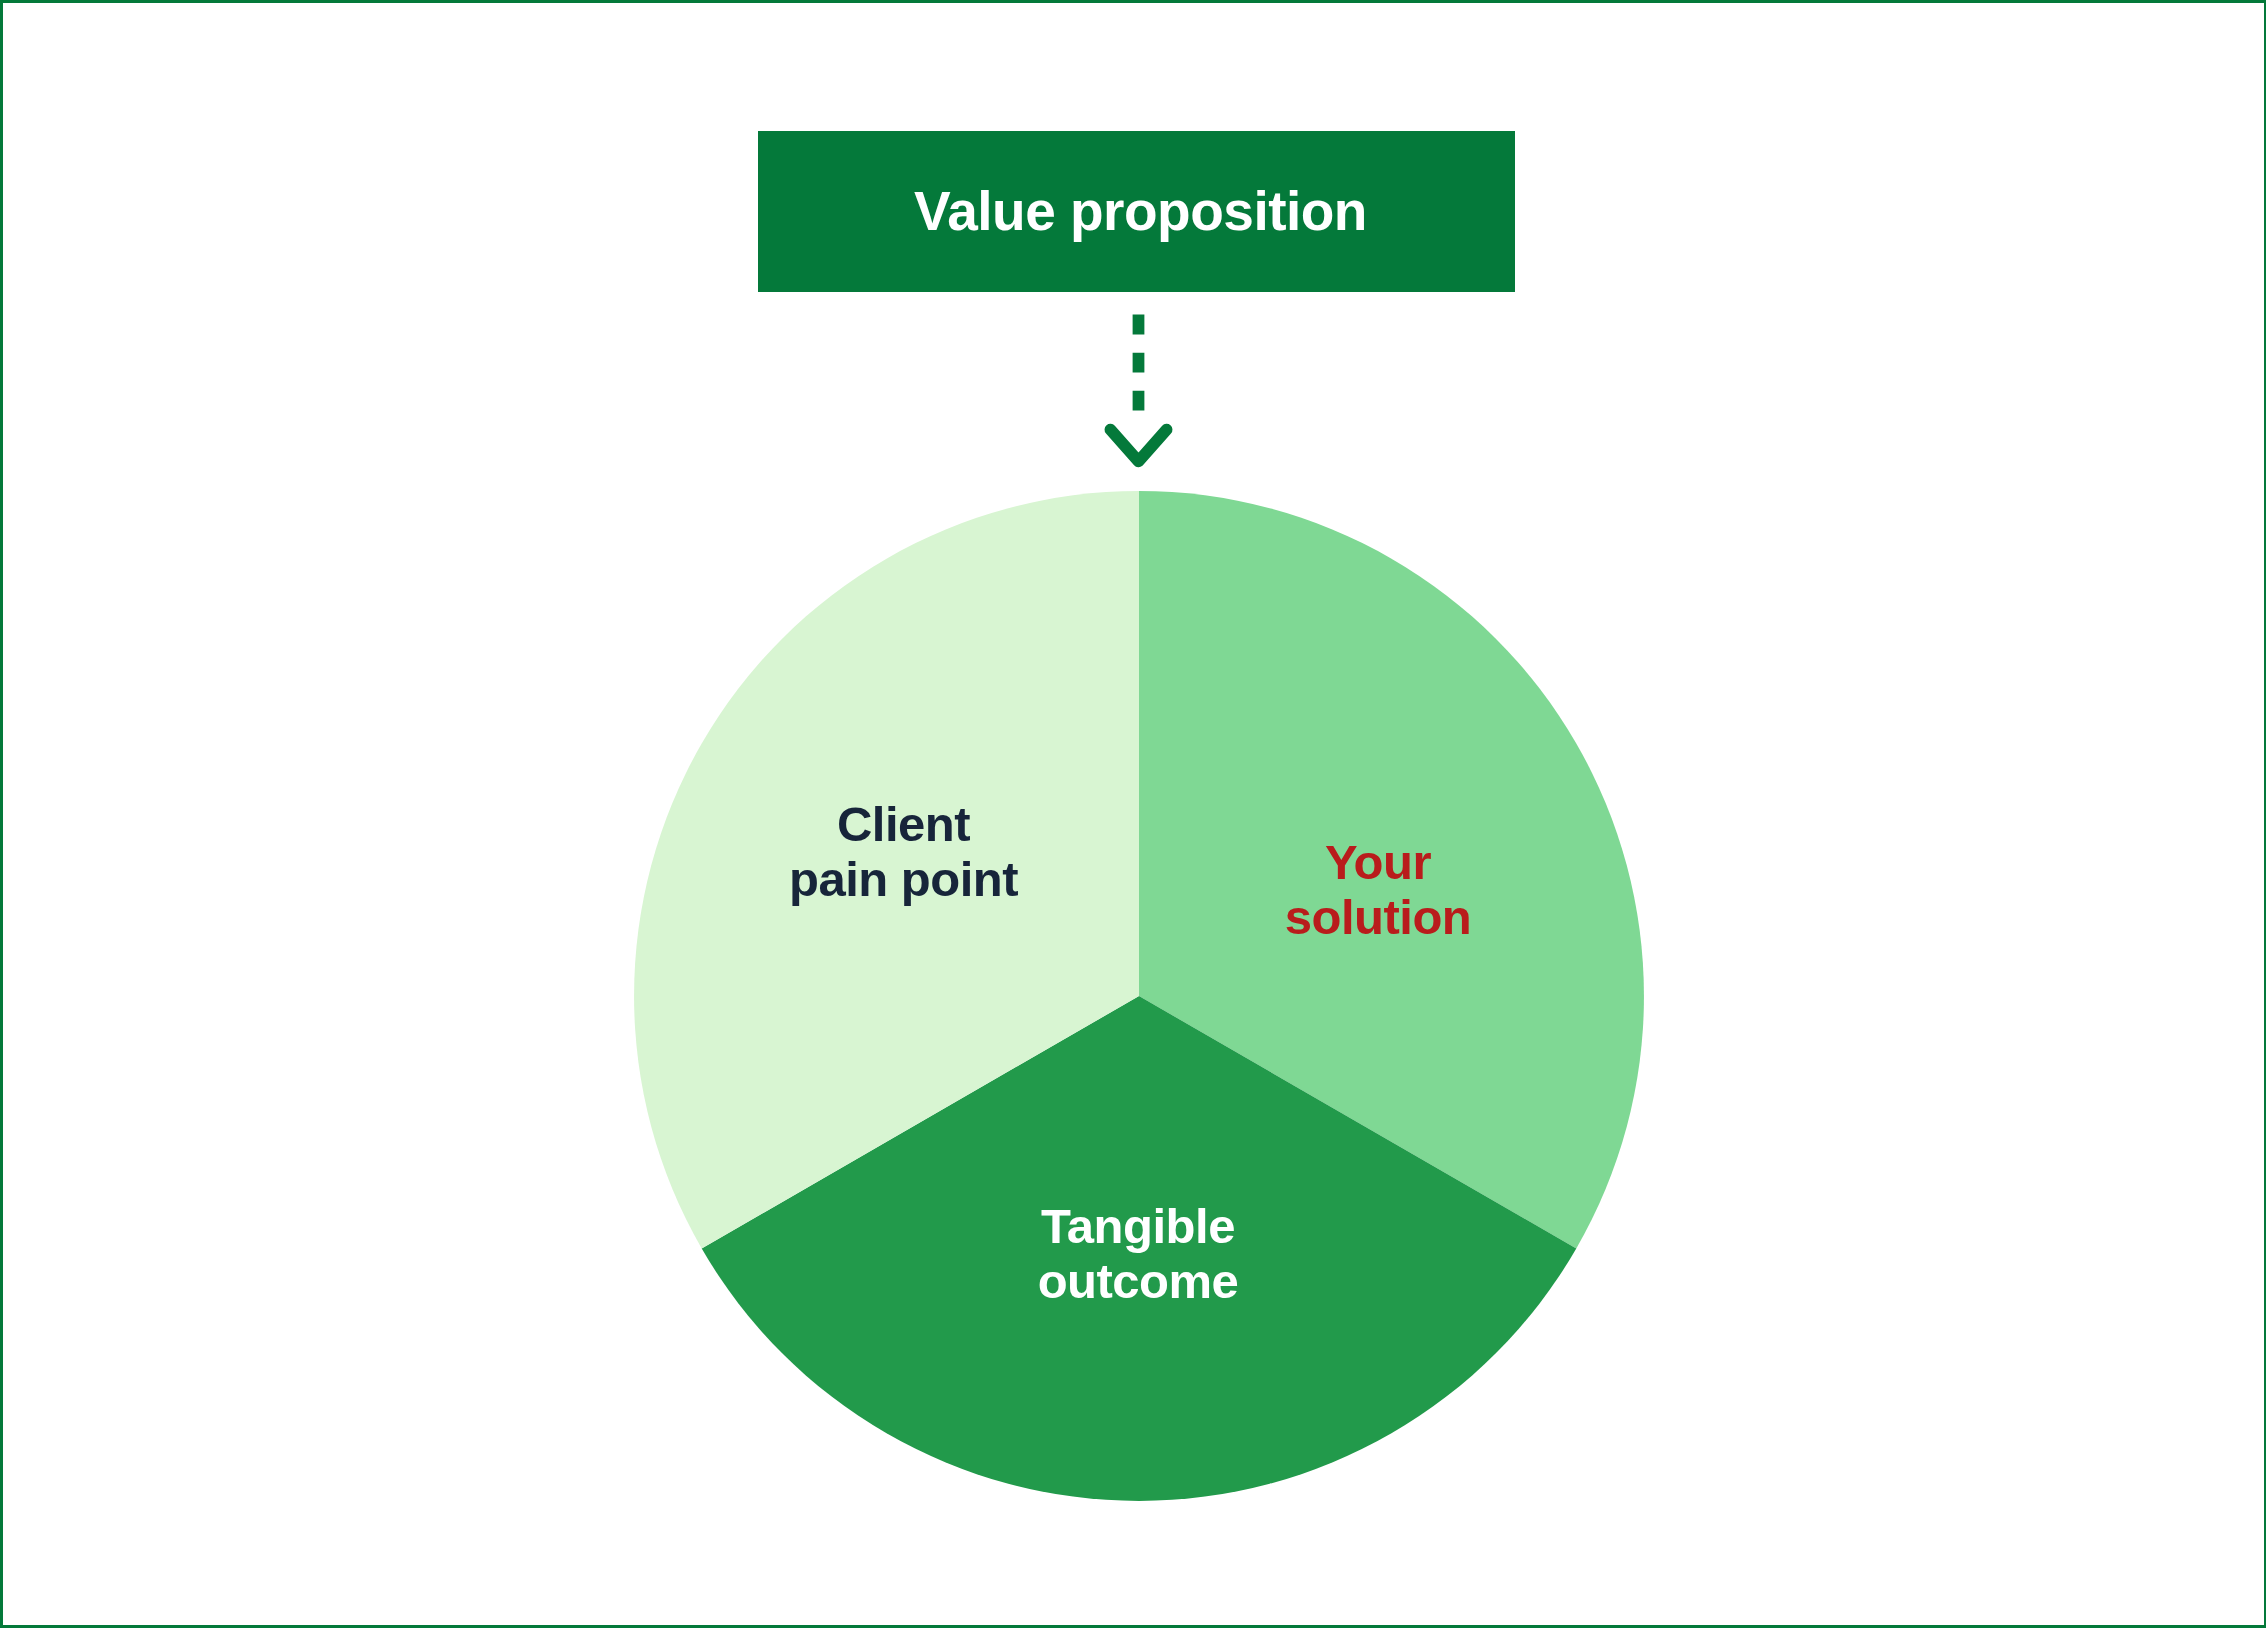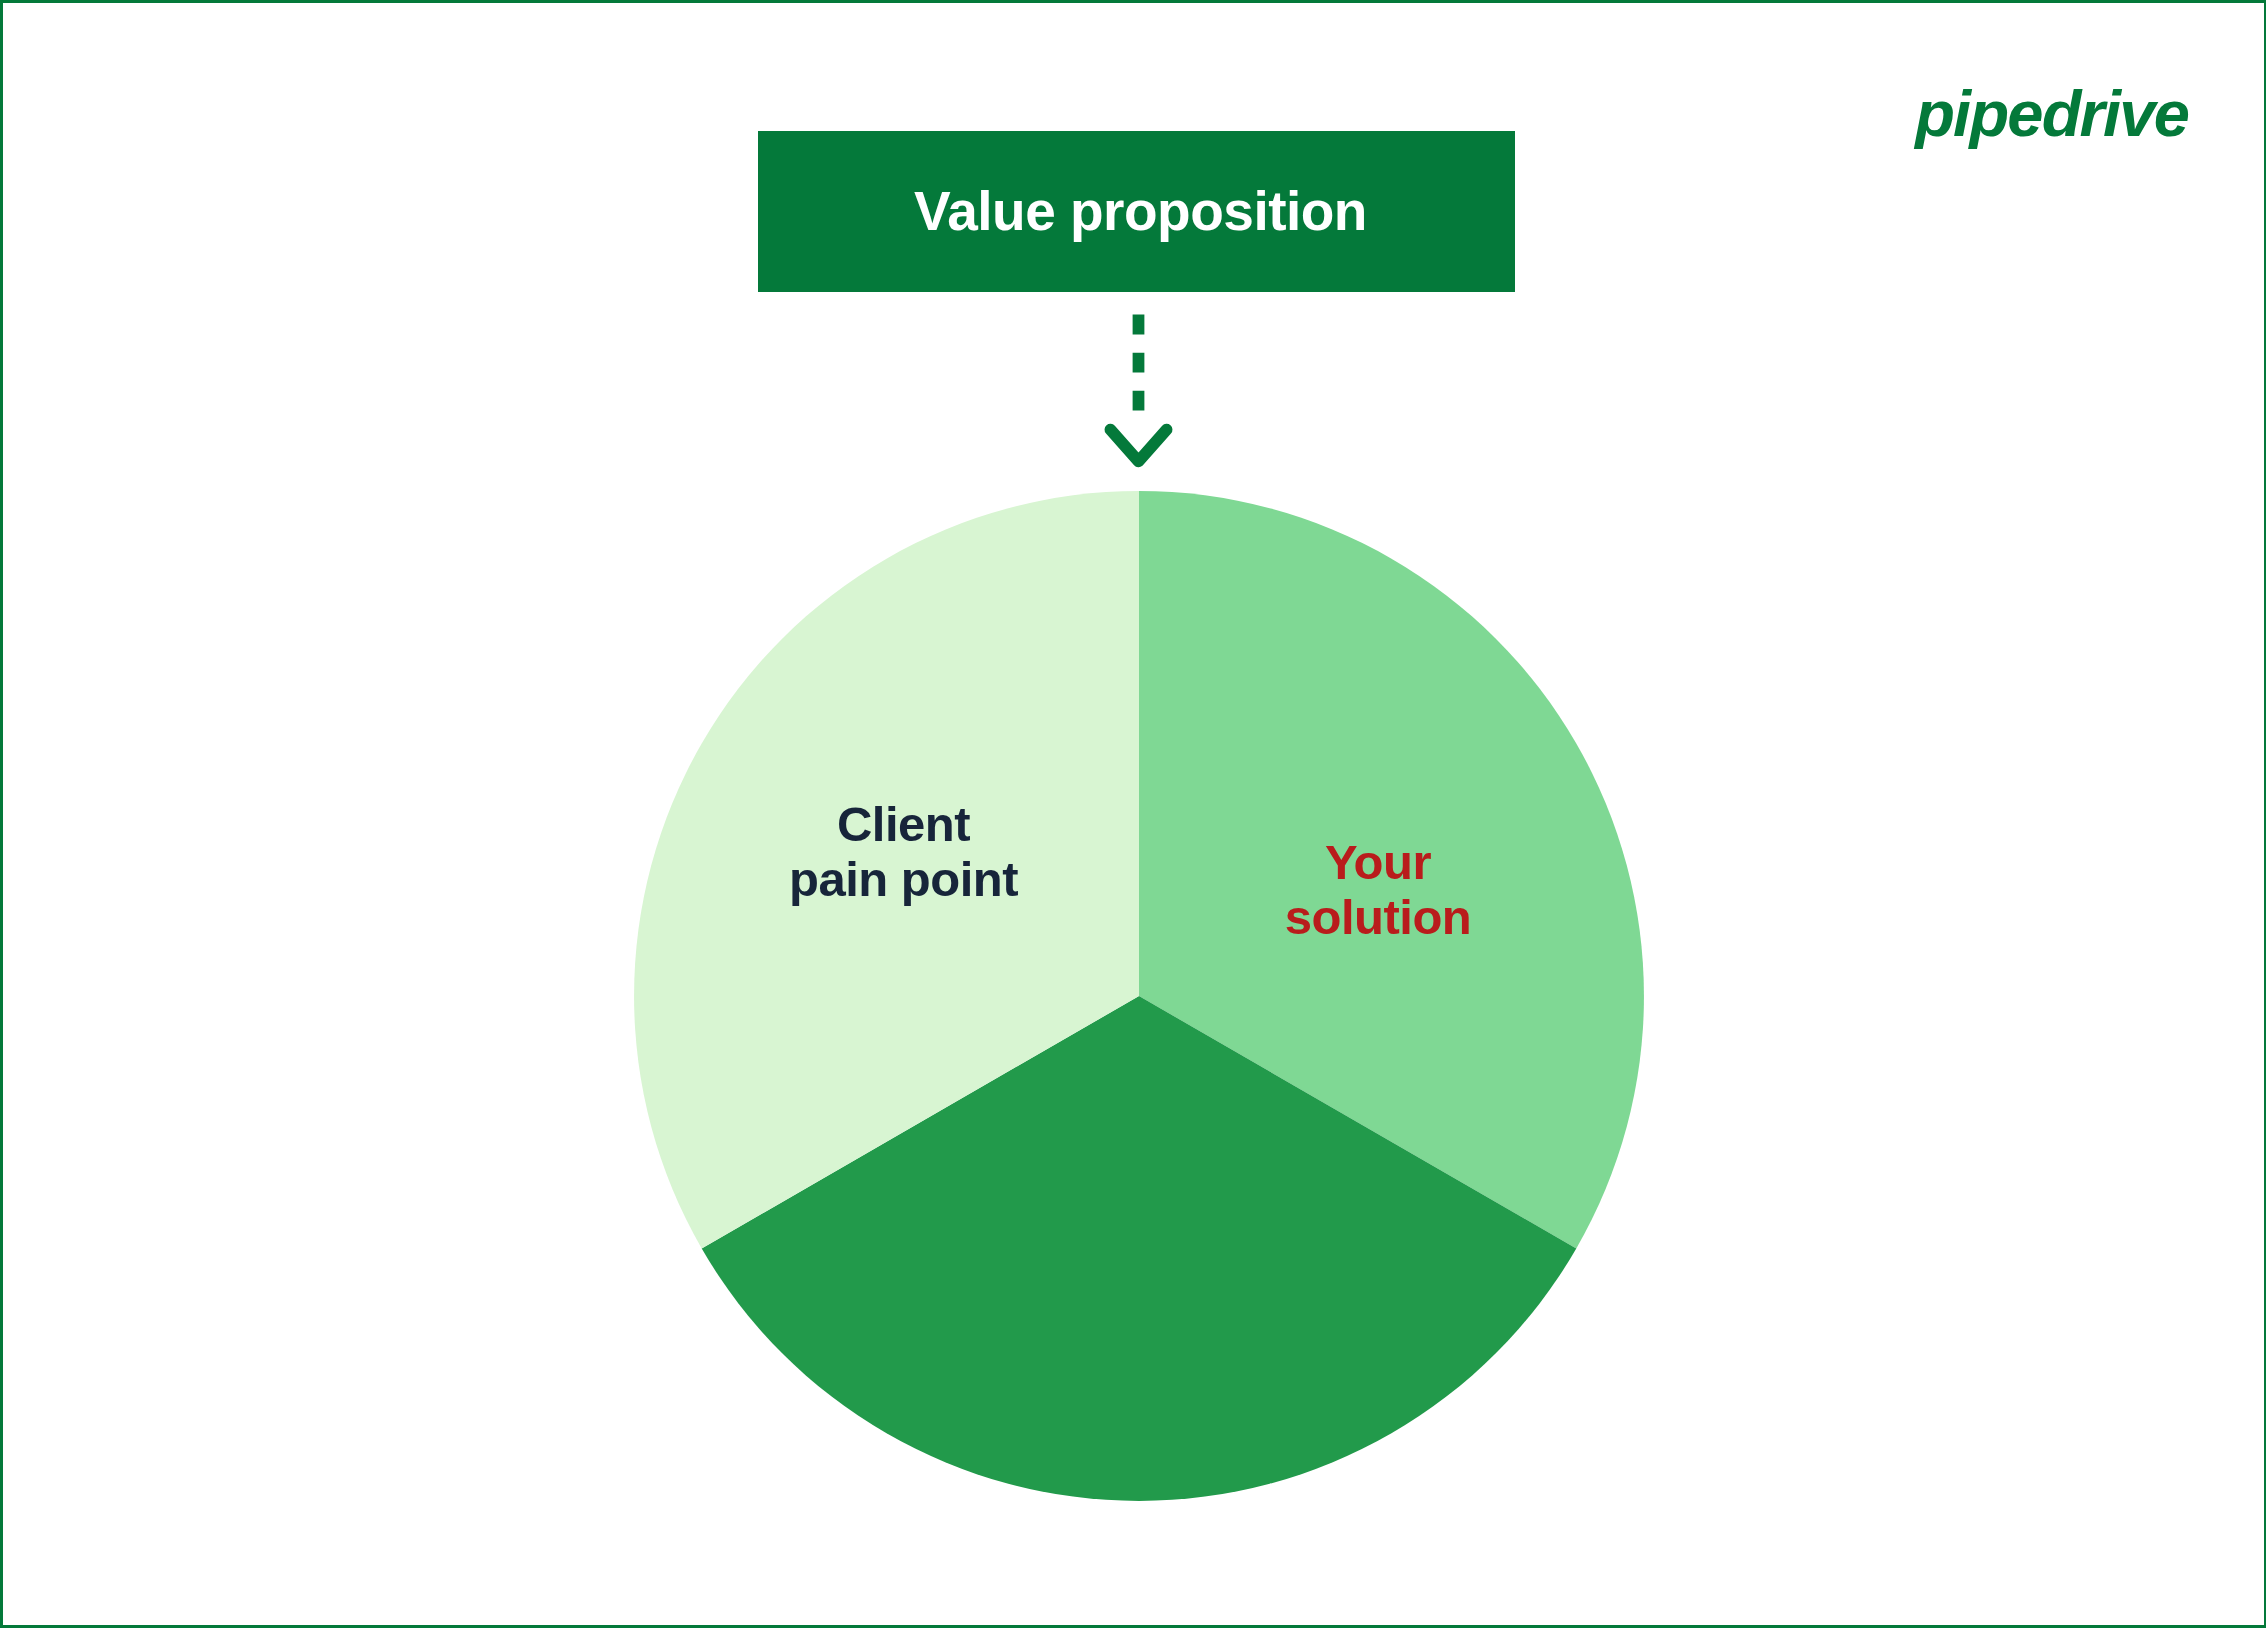--- a/index.html
+++ b/index.html
@@ -112,21 +112,20 @@
     top: 1187px;
     width: 398px;
     color: #ffffff;
   }
 </style>
 </head>
 <body>
 
 <div class="canvas">
 
-  <div class="logo">pipedrive</div>
 
   <div class="title-box">
     <span class="title-box-label">Value proposition</span>
   </div>
 
   <div class="connector">
     <svg viewBox="0 0 120 180" width="109" height="163" aria-hidden="true">
       <line x1="60" y1="4" x2="60" y2="130" stroke="#04793A" stroke-width="13" stroke-dasharray="22 20" stroke-linecap="butt"></line>
       <polyline points="29,131 60,166 91,131" fill="none" stroke="#04793A" stroke-width="13" stroke-linecap="round" stroke-linejoin="round"></polyline>
     </svg>
@@ -142,15 +141,17 @@
       <path d="M 558 558 L 74.81 837 A 558 558 0 0 1 558 0 Z" fill="#D8F5D2"></path>
     </svg>
   </div>
 
   <div class="slice-label label-left">Client
 pain point</div>
 
   <div class="slice-label label-right">Your
 solution</div>
 
+  <div class="slice-label label-bottom">Tangible
+outcome</div>
 
 </div>
 
 
 </body></html>

